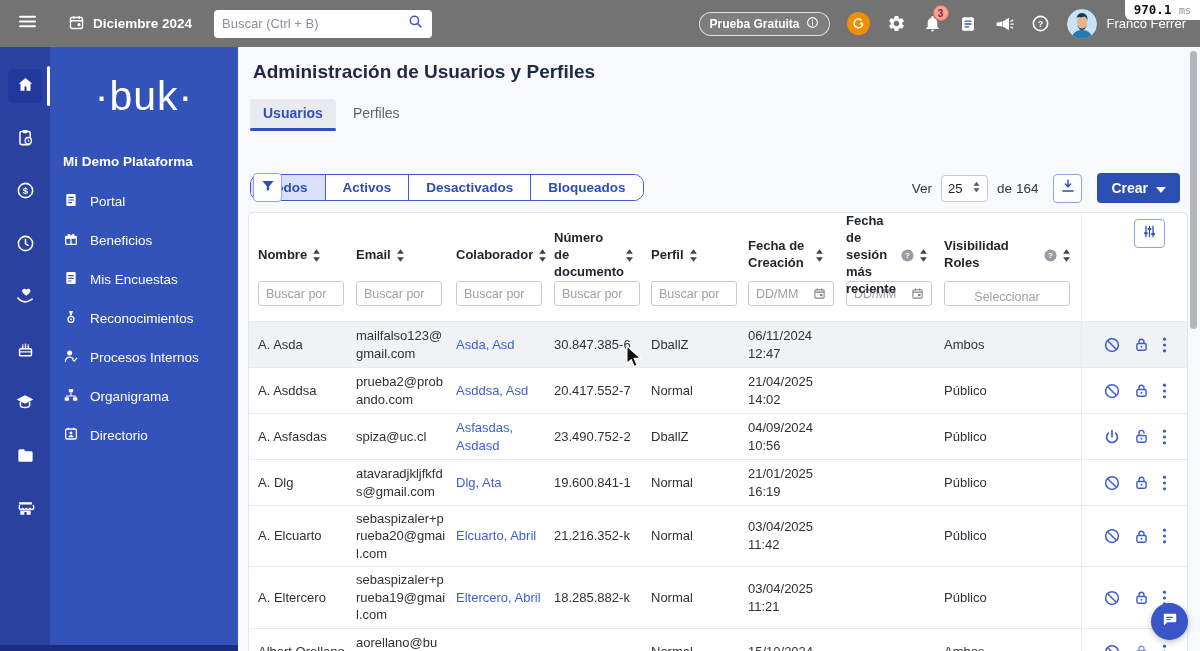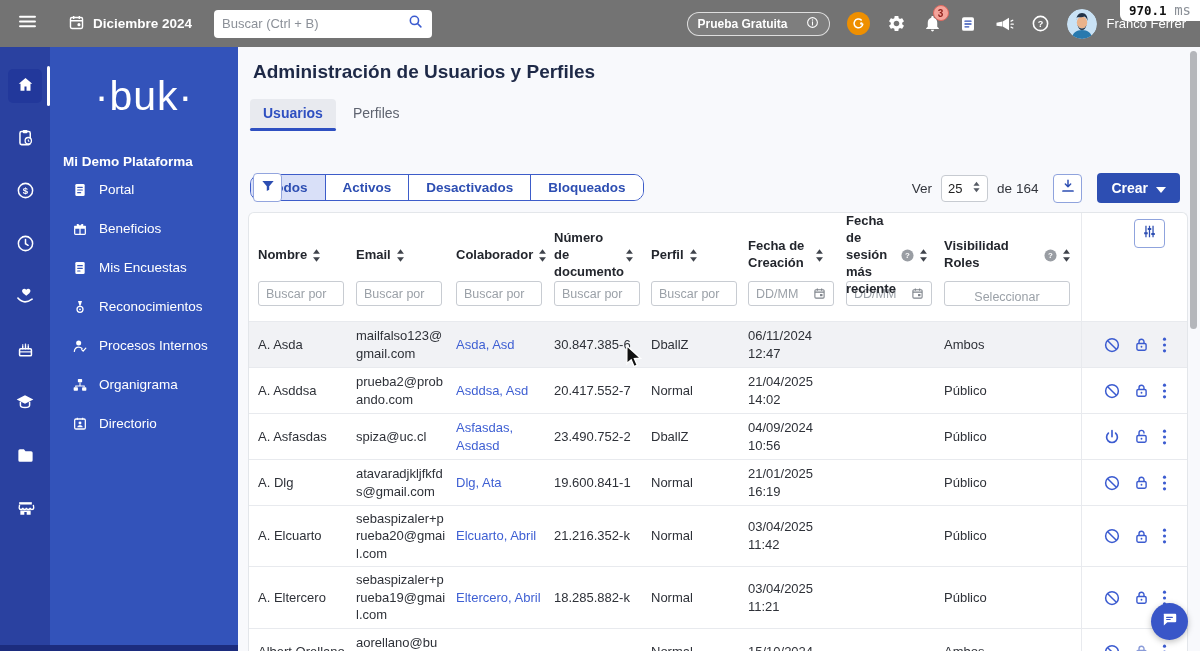--- a/index.html
+++ b/index.html
@@ -6,40 +6,40 @@
   html,body { width:1200px; height:651px; overflow:hidden; font-family:"Liberation Sans", sans-serif; background:#f8f9fc; }
 
   
   .topbar { position:absolute; left:0; top:0; width:1200px; height:47px; background:#737373; display:flex; align-items:center; z-index:30; }
   .hamburger { margin-left:17px; cursor:pointer; }
   .date-wrap { display:flex; align-items:center; gap:8px; margin-left:30px; color:#fff; font-size:13.5px; font-weight:700; }
   .search-box { margin-left:22px; width:218px; height:28px; background:#fff; border-radius:4px; display:flex; align-items:center; padding:0 8px; }
   .search-box input { flex:1; border:none; outline:none; font-size:13px; color:#333; font-family:"Liberation Sans",sans-serif; }
   .search-box input::placeholder { color:#8b9098; }
   .top-right { margin-left:auto; display:flex; align-items:center; gap:17px; padding-right:14px; }
-  .trial-pill { display:flex; align-items:center; gap:18px; border:1px solid rgba(255,255,255,.75); border-radius:13px; padding:3px 10px; color:#fff; font-size:12px; font-weight:700; background:rgba(255,255,255,.08); cursor:pointer; }
+  .trial-pill { display:flex; align-items:center; gap:6px; border:1px solid rgba(255,255,255,.75); border-radius:13px; padding:3px 10px; color:#fff; font-size:12px; font-weight:700; background:rgba(255,255,255,.08); cursor:pointer; }
   .orange-circ { width:23px; height:23px; border-radius:50%; background:#ee8f00; display:flex; align-items:center; justify-content:center; cursor:pointer; }
   .icon-btn { position:relative; display:flex; align-items:center; justify-content:center; cursor:pointer; }
   .bell-badge { position:absolute; top:-9px; right:-7px; min-width:16px; height:16px; border-radius:50% 50% 50% 50%; background:#f4a49b; border:1px solid #e0695f; color:#8c1d18; font-size:10px; font-weight:700; display:flex; align-items:center; justify-content:center; padding:0 3px; }
   .avatar { width:30px; height:30px; border-radius:50%; overflow:hidden; cursor:pointer; }
   .user-name { color:#fff; font-size:13px; margin-left:-7px; }
   .perf-badge { position:absolute; right:0; top:0; background:#fff; border-radius:0 0 0 6px; padding:2px 9px 3px; font-family:"DejaVu Sans Mono", monospace; font-weight:700; font-size:12.5px; color:#111; z-index:40; }
-  .perf-badge .unit { color:#8a8f96; font-size:14px; font-weight:400; }
+  .perf-badge .unit { color:#8a8f96; font-size:10px; font-weight:400; }
 
   
   .rail { position:absolute; left:0; top:47px; bottom:0; width:50px; background:#2a41a0; display:flex; flex-direction:column; align-items:center; padding-top:22px; gap:19px; z-index:20; }
   .rail-item { width:34px; height:34px; display:flex; align-items:center; justify-content:center; cursor:pointer; position:relative; }
   .rail-item.active { background:#22389b; border-radius:5px; }
   .rail-indicator { position:absolute; right:-8px; top:-3px; width:3px; height:40px; background:#fff; border-radius:2px; }
   .panel { position:absolute; left:50px; top:47px; bottom:0; width:188px; background:#3353ba; z-index:20; }
   .panel-bottom-strip { position:absolute; left:0; bottom:0; width:238px; height:6px; background:#1c2c7e; z-index:21; }
   .buk-logo { text-align:center; margin-top:26px; color:#fff; font-size:41px; font-weight:500; letter-spacing:1px; }
   .company { margin:34px 0 0 13px; color:#fff; font-size:13.5px; font-weight:700; }
   .menu { margin-top:13px; }
-  .menu-item { display:flex; gap:11px; height:39px; padding-left:22px; color:#fff; font-size:13.5px; cursor:pointer; }
+  .menu-item { display:flex; align-items:center; gap:11px; height:39px; padding-left:13px; color:#fff; font-size:13.5px; cursor:pointer; }
 
   
   .main { position:absolute; left:240px; top:47px; right:0; bottom:0; background:#f8f9fc; }
   .page-title { position:absolute; left:13px; top:14px; font-size:19px; font-weight:700; color:#1e2947; }
   .tabs { position:absolute; left:10px; top:52px; display:flex; gap:4px; }
   .tab { position:relative; padding:6px 13px 8px; font-size:14px; color:#5f6470; cursor:pointer; border-radius:4px 4px 0 0; }
   .tab.active { background:#e8eaef; color:#2f50c1; font-weight:700; }
   .tab.active::after { content:""; position:absolute; left:0; right:0; bottom:-2px; height:3px; border-radius:2px; background:#2f50c1; }
   .seg-group { position:absolute; left:10px; top:91px; display:flex; border:1px solid #3d5cc9; border-radius:10px; overflow:hidden; background:#fff;margin-top:36px; }
   .seg-btn { padding:5px 17px; font-size:13.5px; font-weight:700; color:#2d4eb2; cursor:pointer; border-left:1px solid #3d5cc9; background:#fff; }

